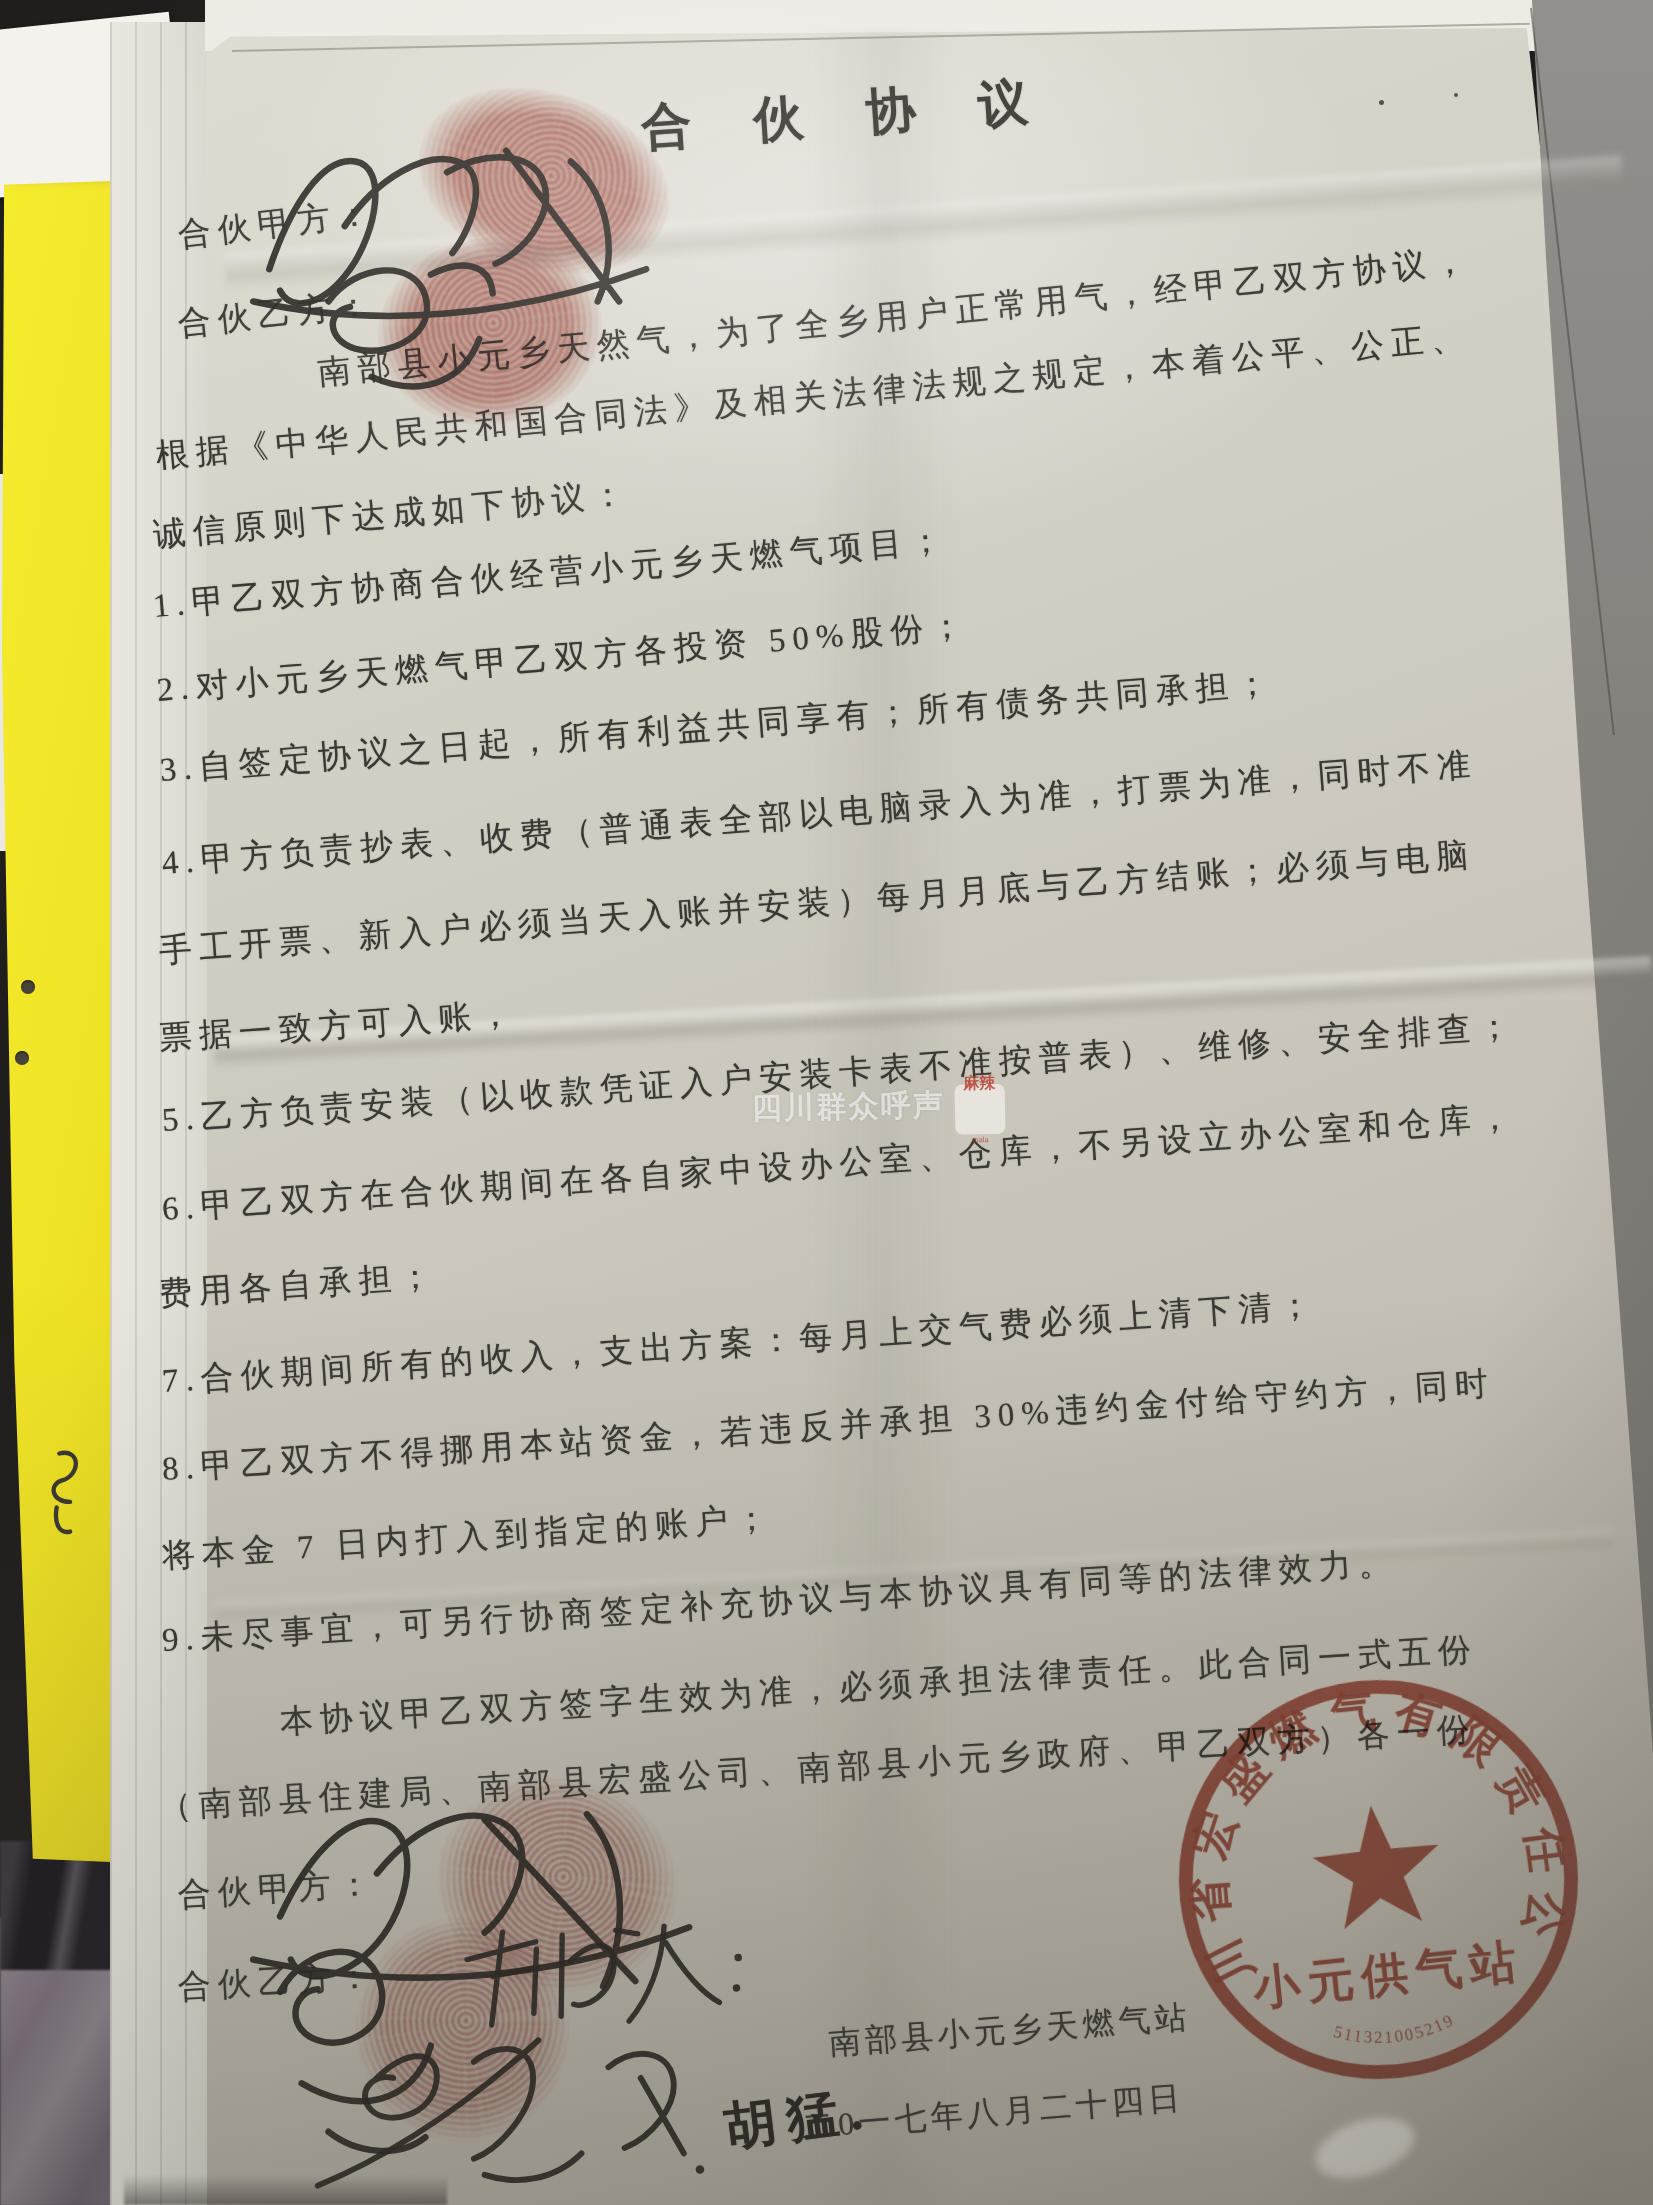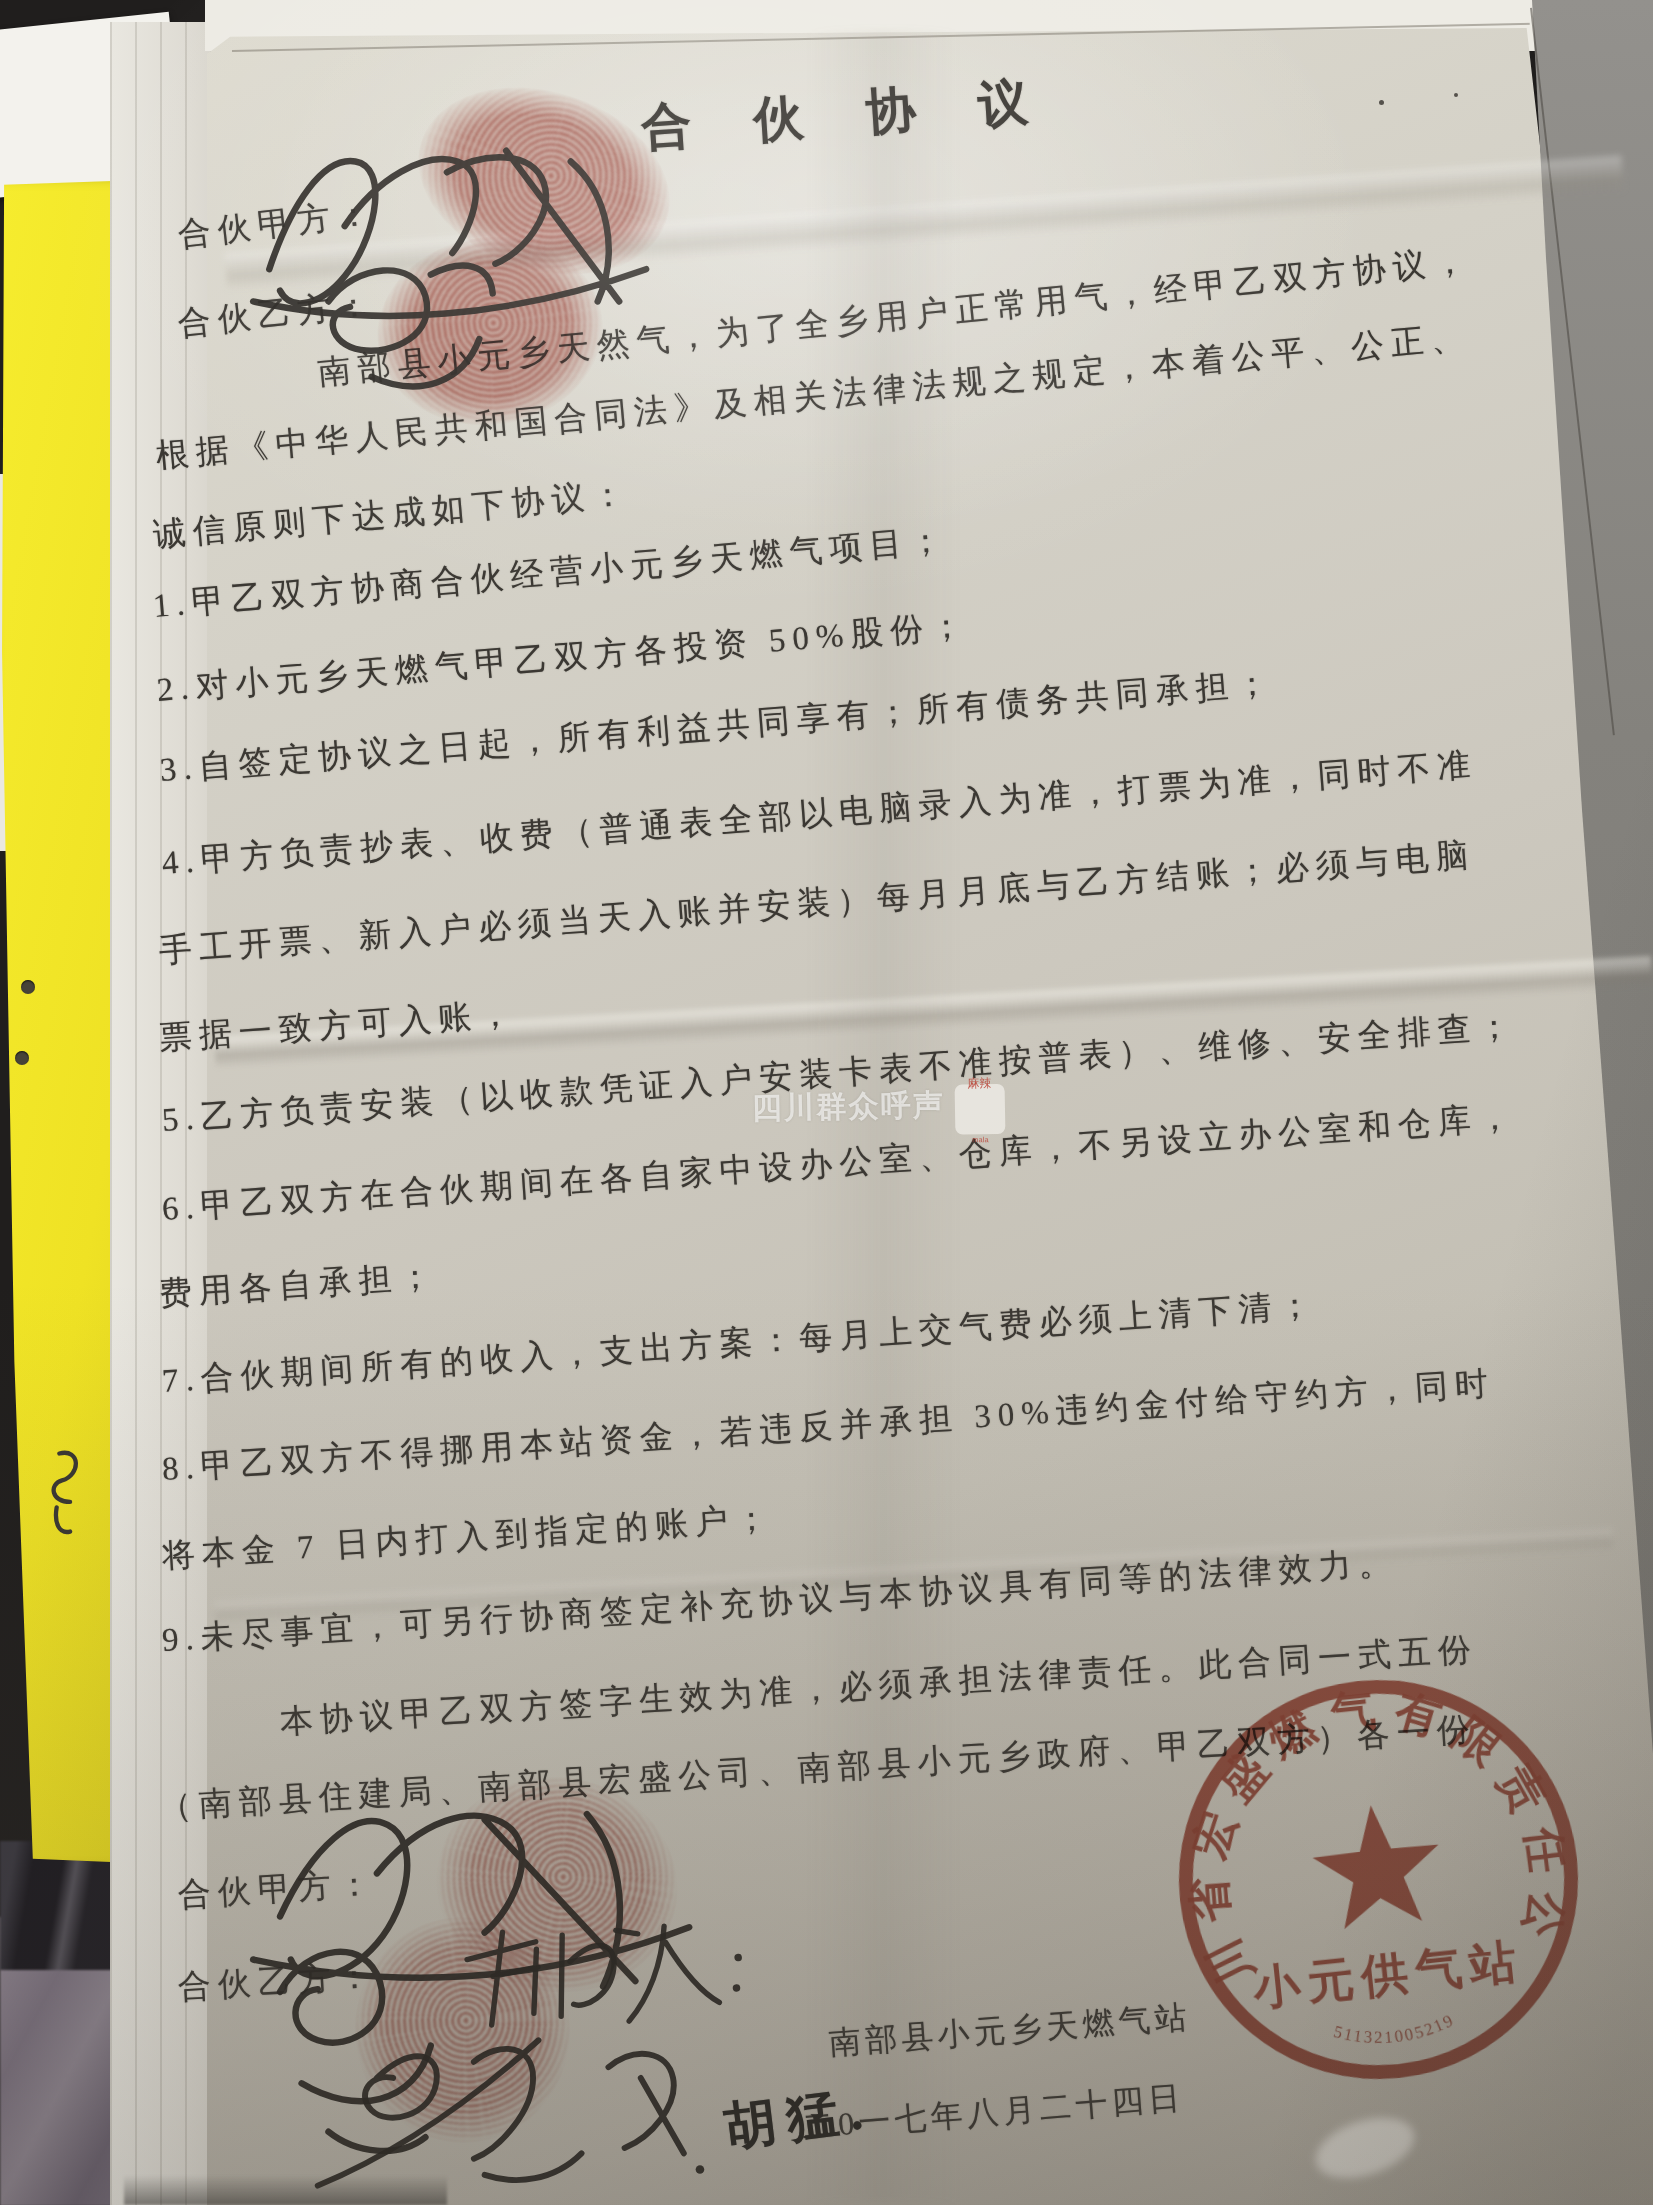--- a/index.html
+++ b/index.html
@@ -125,21 +125,21 @@
   .wm-text{
     font-family:"Liberation Sans","DejaVu Sans",sans-serif;font-weight:bold;
     font-size:30px;color:rgba(255,255,255,.62);letter-spacing:2.2px;
     text-shadow:0 0 2.2px rgba(120,115,105,.3);white-space:nowrap;
   }
   .wm-badge{
     width:50px;height:50px;border-radius:7.5px;background:rgba(252,250,246,.58);
     display:flex;flex-direction:column;align-items:center;justify-content:center;
     font-family:"Liberation Sans","DejaVu Sans",sans-serif;
   }
-  .wm-badge .b1{font-size:12px;font-weight:normal;color:rgba(186,64,52,.85);line-height:18.3px;}
+  .wm-badge .b1{font-size:16px;font-weight:bold;color:rgba(186,64,52,.85);line-height:18.3px;}
   .wm-badge .b2{font-size:7.5px;color:rgba(186,64,52,.8);line-height:8.6px;margin-top:44px;}
 </style>
 </head>
 <body>
 
 <div class="abs fabric"></div>
 <div class="abs dark-strip"></div>
 <div class="abs white-corner"></div>
 <div class="abs white-sliver"></div>
 

